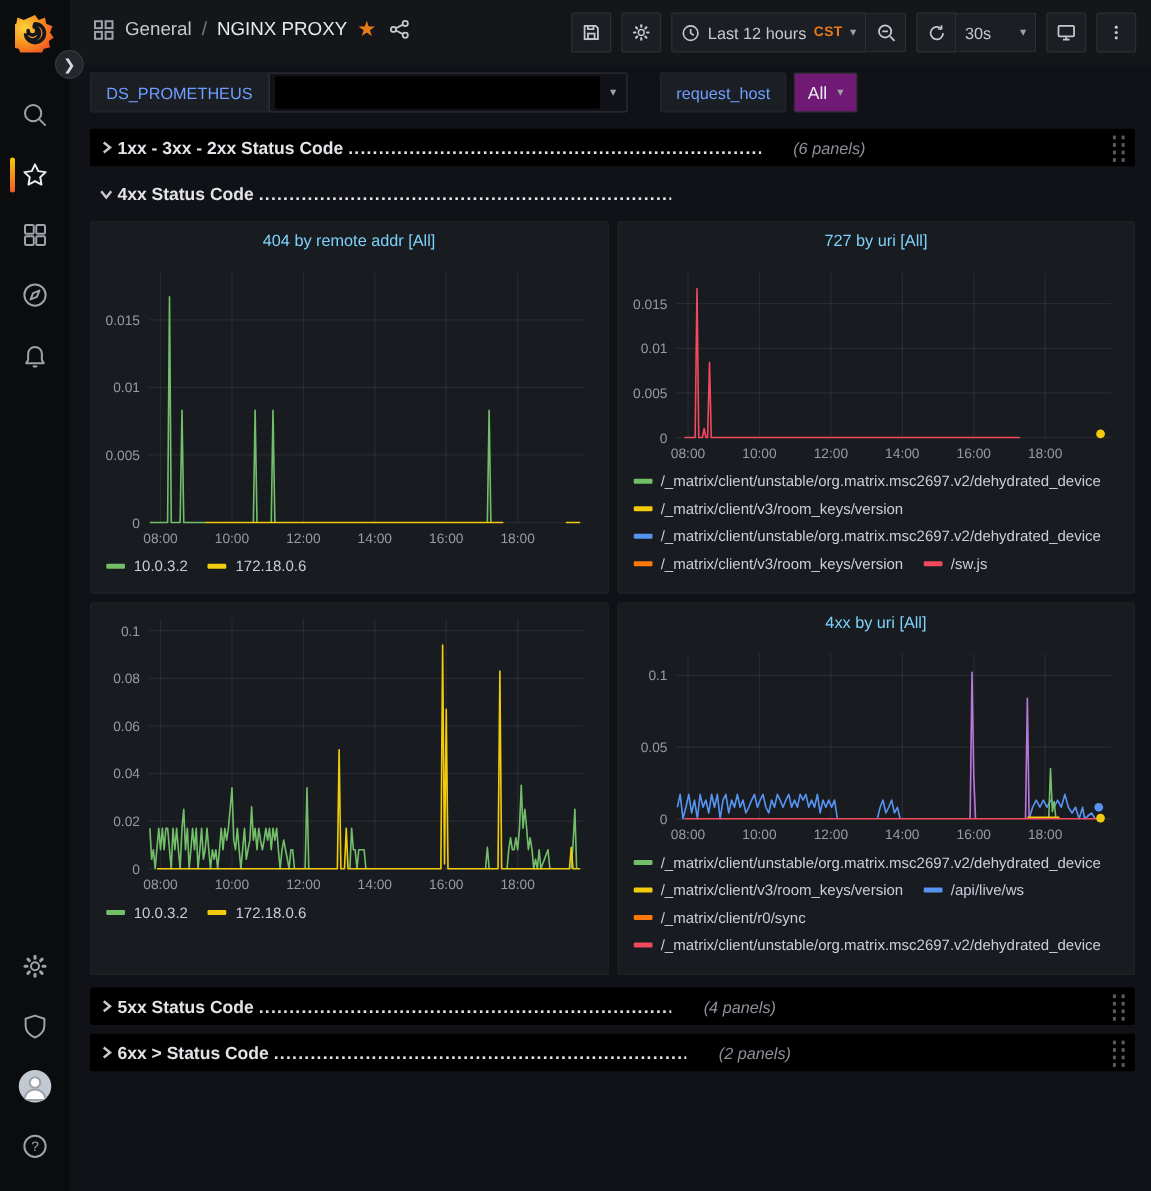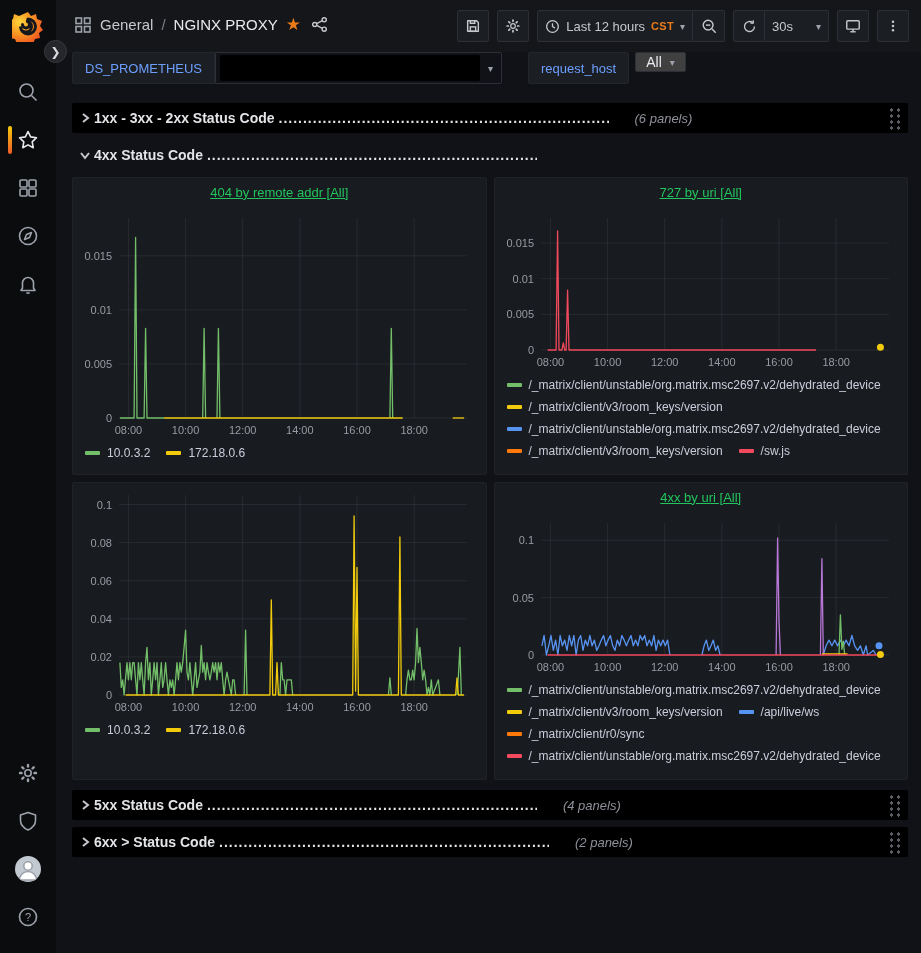--- a/index.html
+++ b/index.html
@@ -37,49 +37,49 @@
   .tb-btn { height:32px; min-width:32px; padding:0 7px; background:#1b1e22; border:1px solid #2c2f35; border-radius:2px;
             display:flex; align-items:center; justify-content:center; gap:6px; color:#c7c8cd; font-size:13px; cursor:pointer; }
   .tb-btn svg { stroke:#c7c8cd; fill:none; stroke-width:1.6; }
   .tb-group { display:flex; }
   .tb-group .tb-btn:first-child { border-radius:2px 0 0 2px; }
   .tb-group .tb-btn:last-child { border-radius:0 2px 2px 0; border-left:none;gap:23px; }
   .tz { color:#eb7b18; font-weight:700; font-size:11px; letter-spacing:.3px; }
   .caret { font-size:10px; color:#9da2ab; }
 
   
-  .submenu { height:44px; display:flex; gap:0; padding:0 16px; background:#111217; }
+  .submenu { height:44px; display:flex; align-items:center; gap:0; padding:0 16px; background:#111217; }
   .var-label { height:32px; display:flex; align-items:center; padding:0 12px; background:#1b1e23; border:1px solid #24262b;
                color:#6e9fff; font-size:13px; font-weight:500; border-radius:2px 0 0 2px; cursor:pointer; }
   .var-value { height:32px; width:287px; display:flex; align-items:center; gap:8px; padding:0 8px 0 4px;
                background:#111217; border:1px solid #2c2f35; border-radius:0 2px 2px 0; cursor:pointer; }
   .redacted { flex:1; height:26px; background:#000; border-radius:2px; }
   .var-gap { width:26px; }
-  .var-value2 { height:20px; display:flex; align-items:center; gap:8px; padding:0 10px; background:#404040;
+  .var-value2 { height:32px; display:flex; align-items:center; gap:8px; padding:0 10px; background:#701a75;
                 border:1px solid #2c2f35; border-radius:2px; color:#e9eaee; font-size:14px; cursor:pointer; margin-left:6px; }
 
   
   .content { padding:7px 13px 0 16px; }
   .row-head { height:30px; display:flex; align-items:center; padding:0 6px 0 4px; margin-bottom:7px; border-radius:2px; cursor:pointer; }
   .row-head.boxed { background:#000000; }
   .row-chevron { width:18px; display:flex; justify-content:center; }
   .row-chevron svg { stroke:#c7c8cd; fill:none; stroke-width:2; }
   .row-title { font-size:14px; font-weight:700; color:#e3e4e8; white-space:nowrap; }
   .row-leader { font-size:14px; font-weight:700; color:#e3e4e8; letter-spacing:1px; margin-left:4px; overflow:hidden; white-space:nowrap; max-width:330px; }
   .row-count { margin-left:26px; font-size:13px; font-style:italic; color:#8e9199; white-space:nowrap; }
   .row-count:empty { display:none; }
   .row-handle { margin-left:auto; width:15px; height:24px; cursor:grab;
       background-image:radial-gradient(circle, #5a5d64 1.5px, transparent 1.6px);
       background-size:7px 6px; background-position:1px 1px; background-repeat:repeat; }
 
   .grid { display:grid; grid-template-columns:1fr 1fr; gap:7px; margin-bottom:10px; }
   .panel { background:#181b1f; border:1px solid #202226; border-radius:2px; height:298px;
            display:flex; flex-direction:column; overflow:hidden; }
   .panel-title { height:28px; display:flex; align-items:center; justify-content:center;
-                 font-size:13px; font-weight:500; color:#22c55e; cursor:pointer;text-decoration:underline; }
+                 font-size:13px; font-weight:500; color:#7dd3fc; cursor:pointer; }
   .chart-wrap { padding:0 4px; }
   svg.chart { display:block; cursor:crosshair; }
   svg.chart text { font-family:"Liberation Sans", sans-serif; }
   .legend { display:flex; flex-wrap:wrap; align-content:flex-start; column-gap:16px; row-gap:5px;
             padding:6px 6px 4px 12px; overflow:hidden; }
   .legend.tall { height:102px; }
   .legend.short { height:34px;text-align:right; }
   .lg-item { display:flex; align-items:center; gap:7px; white-space:nowrap; height:17px; cursor:pointer; }
   .lg-swatch { width:15px; height:4px; border-radius:1px; flex:0 0 auto; }
   .lg-label { font-size:12px; color:#ccccdc; }

